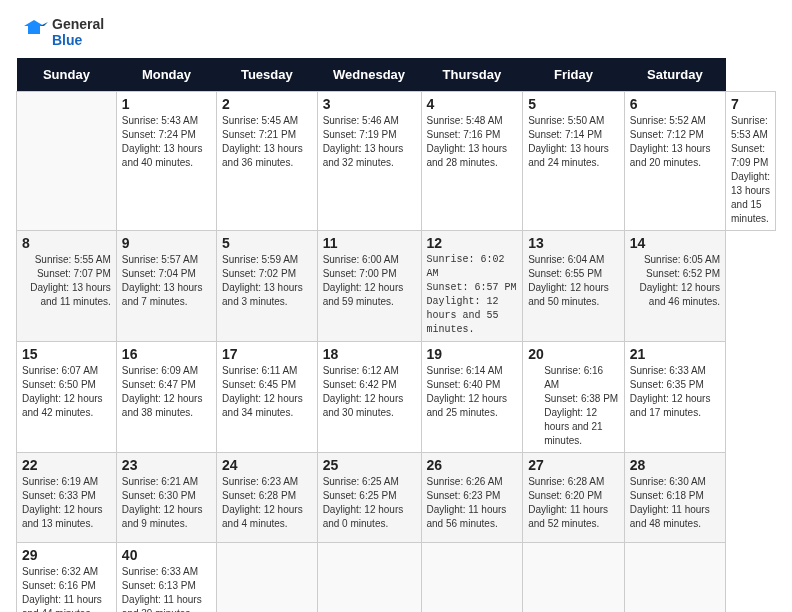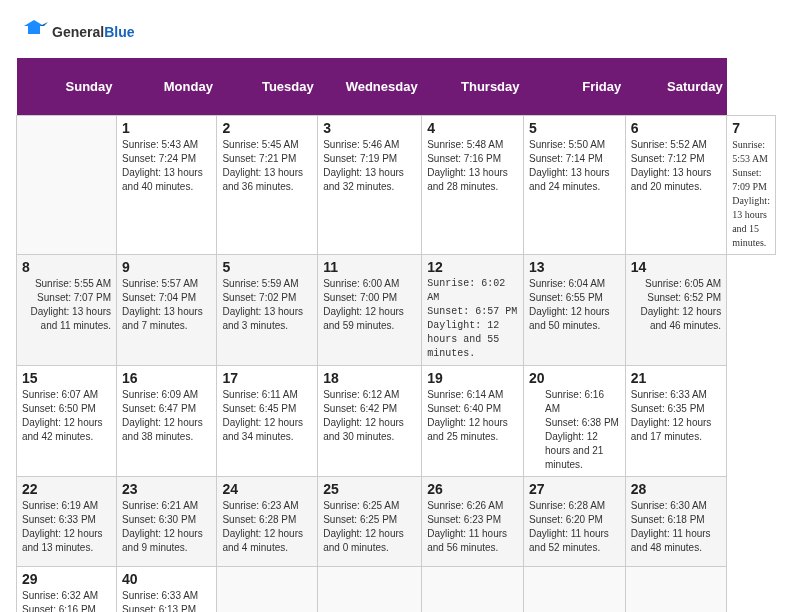--- a/index.html
+++ b/index.html
@@ -32,24 +32,24 @@
     .subtitle {
       font-size: 15px;
       color: #444;
     }
     table {
       width: 100%;
       border-collapse: collapse;
       font-size: 10.5px;
     }
     th {
-      background-color: #701a75;
+      background-color: #0f172a;
       color: #fff;
-      padding: 21px 4px;
-      text-align: right;
+      padding: 9px 4px;
+      text-align: center;
       font-size: 13px;
       font-weight: bold;
     }
     td {
       border: 1px solid #ccc;
       vertical-align: top;
       padding: 4px 5px;
       width: calc(100% / 7);
       min-height: 80px;
       background: #fff;
@@ -79,21 +79,21 @@
 <body>
 
 <div class="header-area">
   <div class="logo">
   <div style="display:flex;flex-direction:column;align-items:flex-start;">
     <div style="display:flex;align-items:center;gap:4px;">
       <svg width="32" height="32" viewBox="0 0 32 32">
         <polygon points="18,4 28,10 24,10 24,18 12,18 12,10 8,10" fill="#1a8cff"></polygon>
         <polygon points="24,10 32,6 28,10" fill="#0d5fa0"></polygon>
       </svg>
-      <div style="display:flex;flex-direction:row;">
+      <div style="display:flex;flex-direction:column;">
         <span style="font-size:14px;font-weight:bold;color:#333;">General</span>
         <span style="font-size:14px;font-weight:bold;color:#1565c0;">Blue</span>
       </div>
     </div>
   </div>
 </div>
   <div class="title-area">
     <div class="month-title"></div>
     <div class="subtitle"></div>
   </div>
@@ -145,21 +145,21 @@
 Daylight: 13 hours and 24 minutes.</div>
         </td>
         <td>
           <div class="day-num">6</div>
           <div class="day-info" style="white-space: pre-line;">Sunrise: 5:52 AM
 Sunset: 7:12 PM
 Daylight: 13 hours and 20 minutes.</div>
         </td>
         <td>
           <div class="day-num">7</div>
-          <div class="day-info" style="white-space: pre-line; font-family: Liberation Serif, serif;">Sunrise: 5:53 AM
+          <div class="day-info" style="white-space: pre-line;">Sunrise: 5:53 AM
 Sunset: 7:09 PM
 Daylight: 13 hours and 15 minutes.</div>
         </td>
       </tr>
       <tr class="week-row">
         <td>
           <div class="day-num">8</div>
           <div class="day-info" style="white-space: pre-line; text-align: right;">Sunrise: 5:55 AM
 Sunset: 7:07 PM
 Daylight: 13 hours and 11 minutes.</div>

